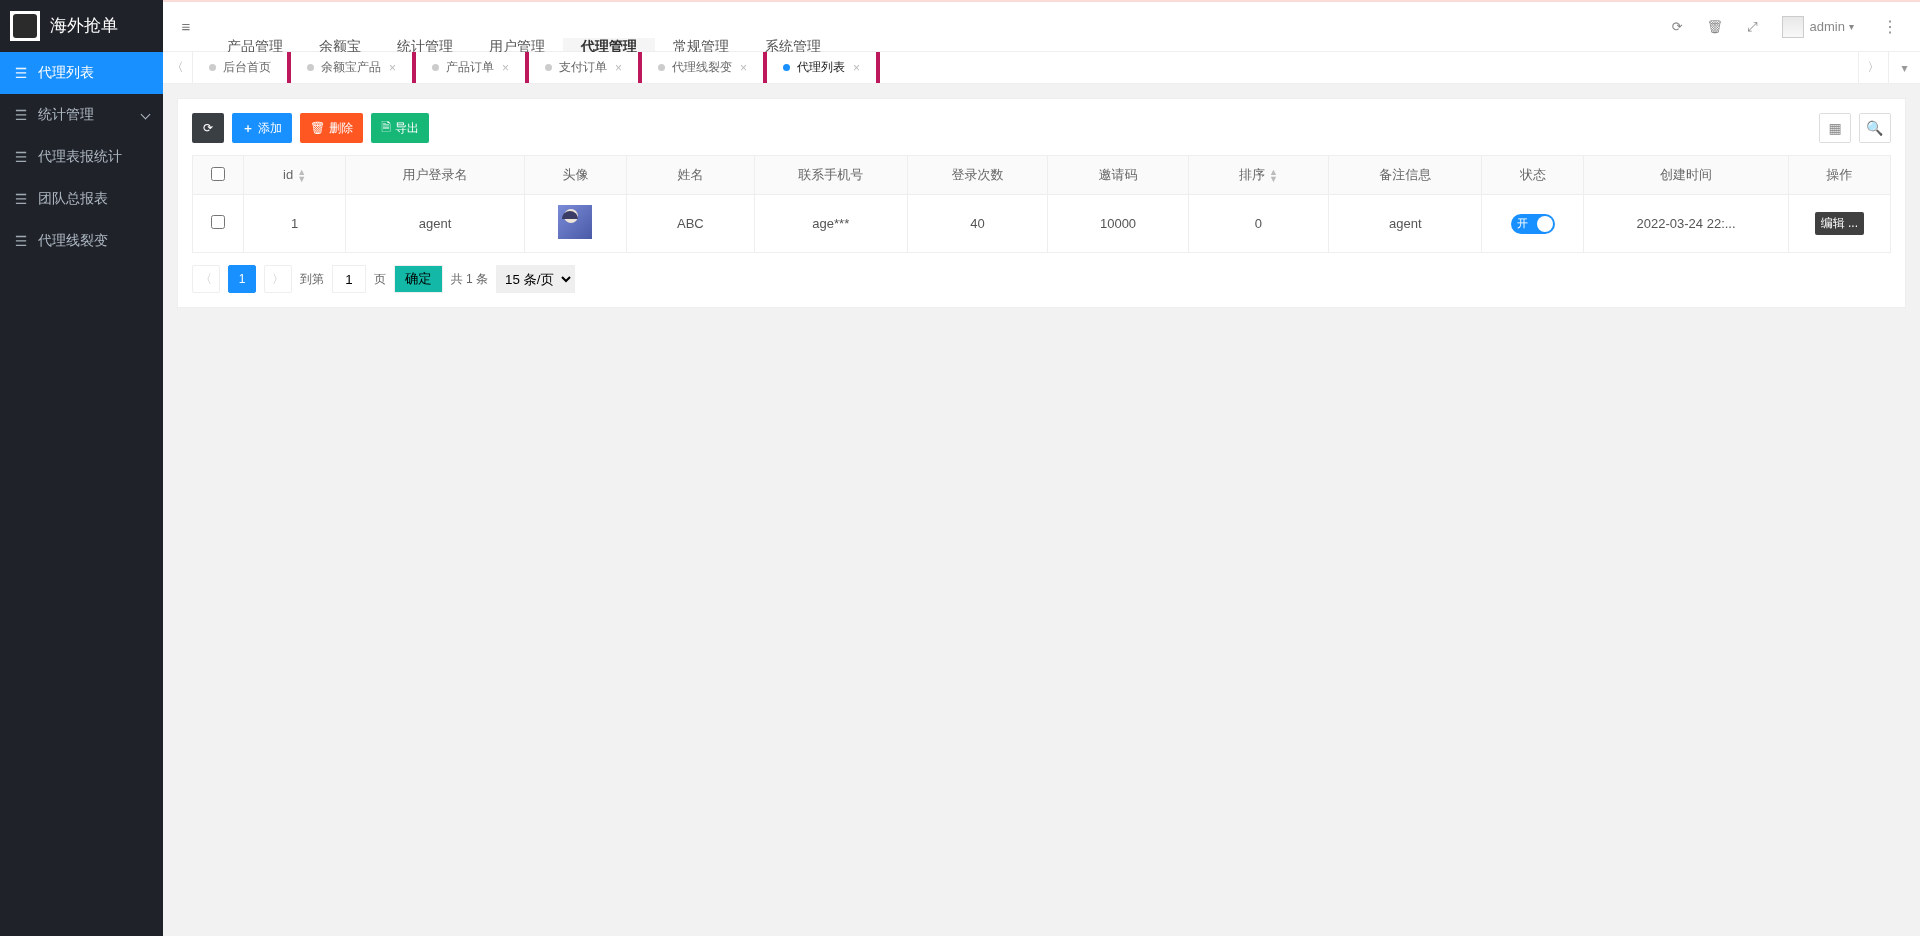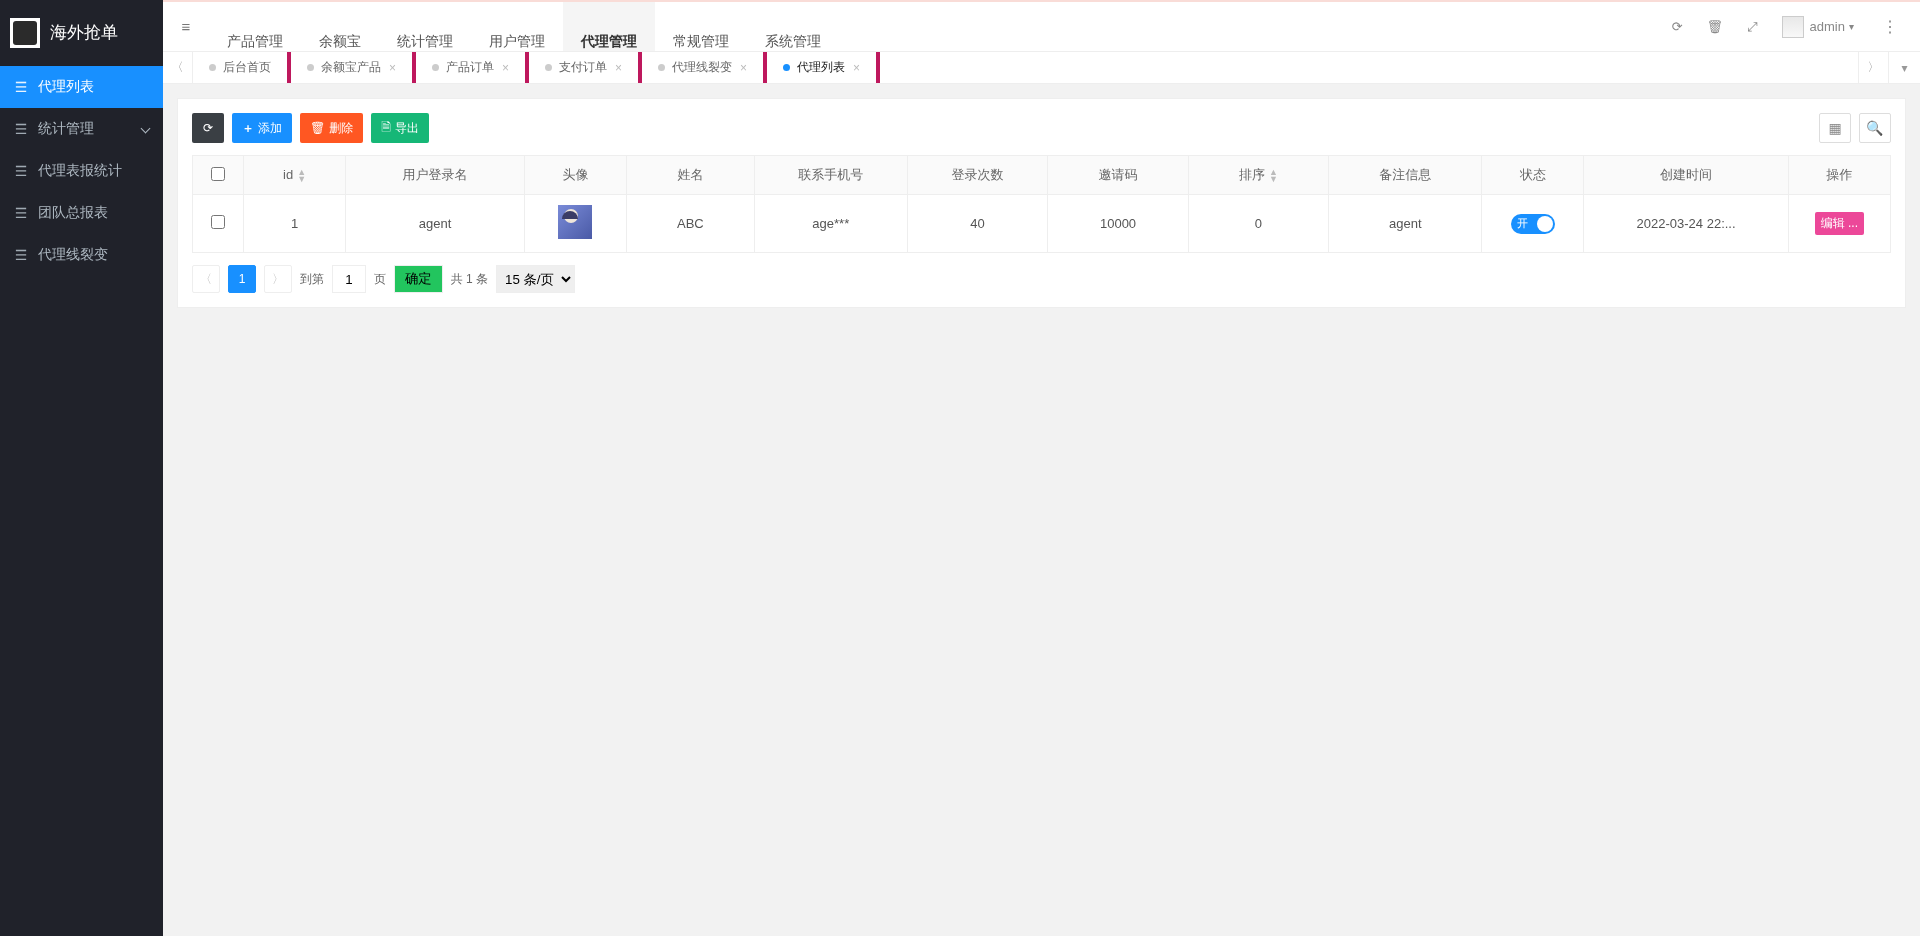--- a/index.html
+++ b/index.html
@@ -2,38 +2,38 @@
 <html><head>
 <meta charset="utf-8">
 <style>
   * { box-sizing: border-box; margin:0; padding:0; }
   html,body { height:100%; font-family:"Microsoft YaHei","Helvetica Neue",Arial,sans-serif; font-size:13px; color:#333; }
   body { background:#f2f2f2; }
   .app { display:flex; height:100vh; width:100vw; overflow:hidden; }
 
   
   .sidebar { width:163px; background:#20222a; color:#aeb9c2; display:flex; flex-direction:column; flex-shrink:0; }
-  .brand  { height:66px; display:flex; align-items:center; padding:0 10px; color:#fff; font-size:17px; font-weight:500; border-bottom:1px solid #1f2127; }
+  .brand  { height:52px; display:flex; align-items:center; padding:0 10px; color:#fff; font-size:17px; font-weight:500; border-bottom:1px solid #1f2127; }
   .brand .logo { width:30px; height:30px; background:#fff; margin-right:10px; position:relative; }
   .brand .logo::after{content:""; position:absolute; inset:3px; background:#2b2b2b; border-radius:3px;}
   .menu { list-style:none; padding:0; }
   .menu li { height:42px; display:flex; align-items:center; padding:0 14px; cursor:pointer; position:relative; font-size:14px;}
   .menu li .ico { width:14px; text-align:center; margin-right:10px; opacity:.9;}
   .menu li.active { background:#1890ff; color:#fff; }
   .menu li.arrow::after { content:""; border:solid #aeb9c2; border-width:0 1px 1px 0; padding:3px; transform:rotate(45deg); position:absolute; right:14px; top:17px;}
   .copyright { margin-top:auto; padding:12px 14px 14px; color:#aeb9c2; font-size:12px; }
 
   
   .main { flex:1; display:flex; flex-direction:column; min-width:0; background:#f2f2f2; }
 
   
   .header { height:52px; background:#fff; display:flex; align-items:center; border-bottom:1px solid #eee; border-top:2px solid #f9dcd7; }
   .hamburger { width:46px; text-align:center; color:#777; font-size:15px; cursor:pointer;}
   .topnav { display:flex; height:100%; }
-  .topnav a { padding:0 18px; display:flex; align-items:flex-end; color:#555; text-decoration:none; font-size:14px; cursor:pointer;}
+  .topnav a { padding:0 18px; display:flex; align-items:flex-start; color:#555; text-decoration:none; font-size:14px; cursor:pointer;margin-top:36px;}
   .topnav a.active { background:#f5f5f5; color:#333;font-weight:bold; }
   .header-spacer { flex:1; }
   .header-tools { display:flex; align-items:center; gap:24px; padding-right:18px; color:#888;}
   .header-tools span, .header-tools .user { cursor:pointer; display:flex; align-items:center;}
   .header-tools .avatar { width:22px; height:22px; border:1px solid #ccc; margin-right:6px; background:linear-gradient(#e8e8e8,#f8f8f8);}
   .header-tools .caret { margin-left:4px; font-size:10px;}
   .vellip { font-size:16px; padding:0 4px;}
 
   
   .tabs { height:32px; background:#fff; border-bottom:1px solid #eee; display:flex; align-items:stretch; font-size:12px; color:#666; position:relative;}
@@ -68,28 +68,28 @@
   th { background:#fafafa; font-weight:500; color:#666;}
   input.chk { width:14px; height:14px; }
   .sort { display:inline-block; margin-left:4px; font-size:9px; color:#bbb; line-height:7px; vertical-align:middle;}
   .sort::before{content:"▲"; display:block;}
   .sort::after{content:"▼"; display:block;}
   .avatar-cell { width:34px; height:34px; background:linear-gradient(135deg,#7a8bd8,#4a5aa6); display:inline-block; position:relative;}
   .avatar-cell::before{content:""; position:absolute; left:6px; top:4px; width:14px; height:14px; background:#efe6da; border-radius:50%;}
   .avatar-cell::after{content:""; position:absolute; left:4px; top:6px; width:16px; height:8px; background:#3b3c66; border-radius:8px 8px 0 0;}
   .switch { display:inline-flex; align-items:center; background:#1890ff; border-radius:20px; width:44px; height:20px; position:relative; color:#fff; font-size:11px; padding-left:6px;}
   .switch::after{ content:""; position:absolute; right:2px; top:2px; width:16px; height:16px; background:#fff; border-radius:50%;}
-  .edit-btn{ background:#ec4899; color:#fff; border-radius:2px; padding:3px 6px; font-size:12px; display:inline-block;}
+  .edit-btn{ background:#404040; color:#fff; border-radius:2px; padding:3px 6px; font-size:12px; display:inline-block;}
 
   
   .pager { display:flex; align-items:center; gap:8px; margin-top:12px; color:#666; font-size:12px;}
   .pgbtn{ width:28px; height:28px; border:1px solid #eee; display:flex; align-items:center; justify-content:center; color:#bbb; border-radius:2px;}
   .pgbtn.active{ background:#1890ff; color:#fff; border-color:#1890ff;}
   .pginput{ width:34px; height:28px; border:1px solid #eee; text-align:center; }
-  .pgok{ height:28px; padding:0 10px; border:1px solid #eee; background:#22c55e; cursor:pointer;}
+  .pgok{ height:28px; padding:0 10px; border:1px solid #eee; background:#14b8a6; cursor:pointer;}
   select.pgsel{ height:28px; border:1px solid #eee; padding:0 4px;}
 </style>
 </head>
 <body>
 
 <div class="app">
 
   <aside class="sidebar">
     <div class="brand">
       <div class="logo"></div>

